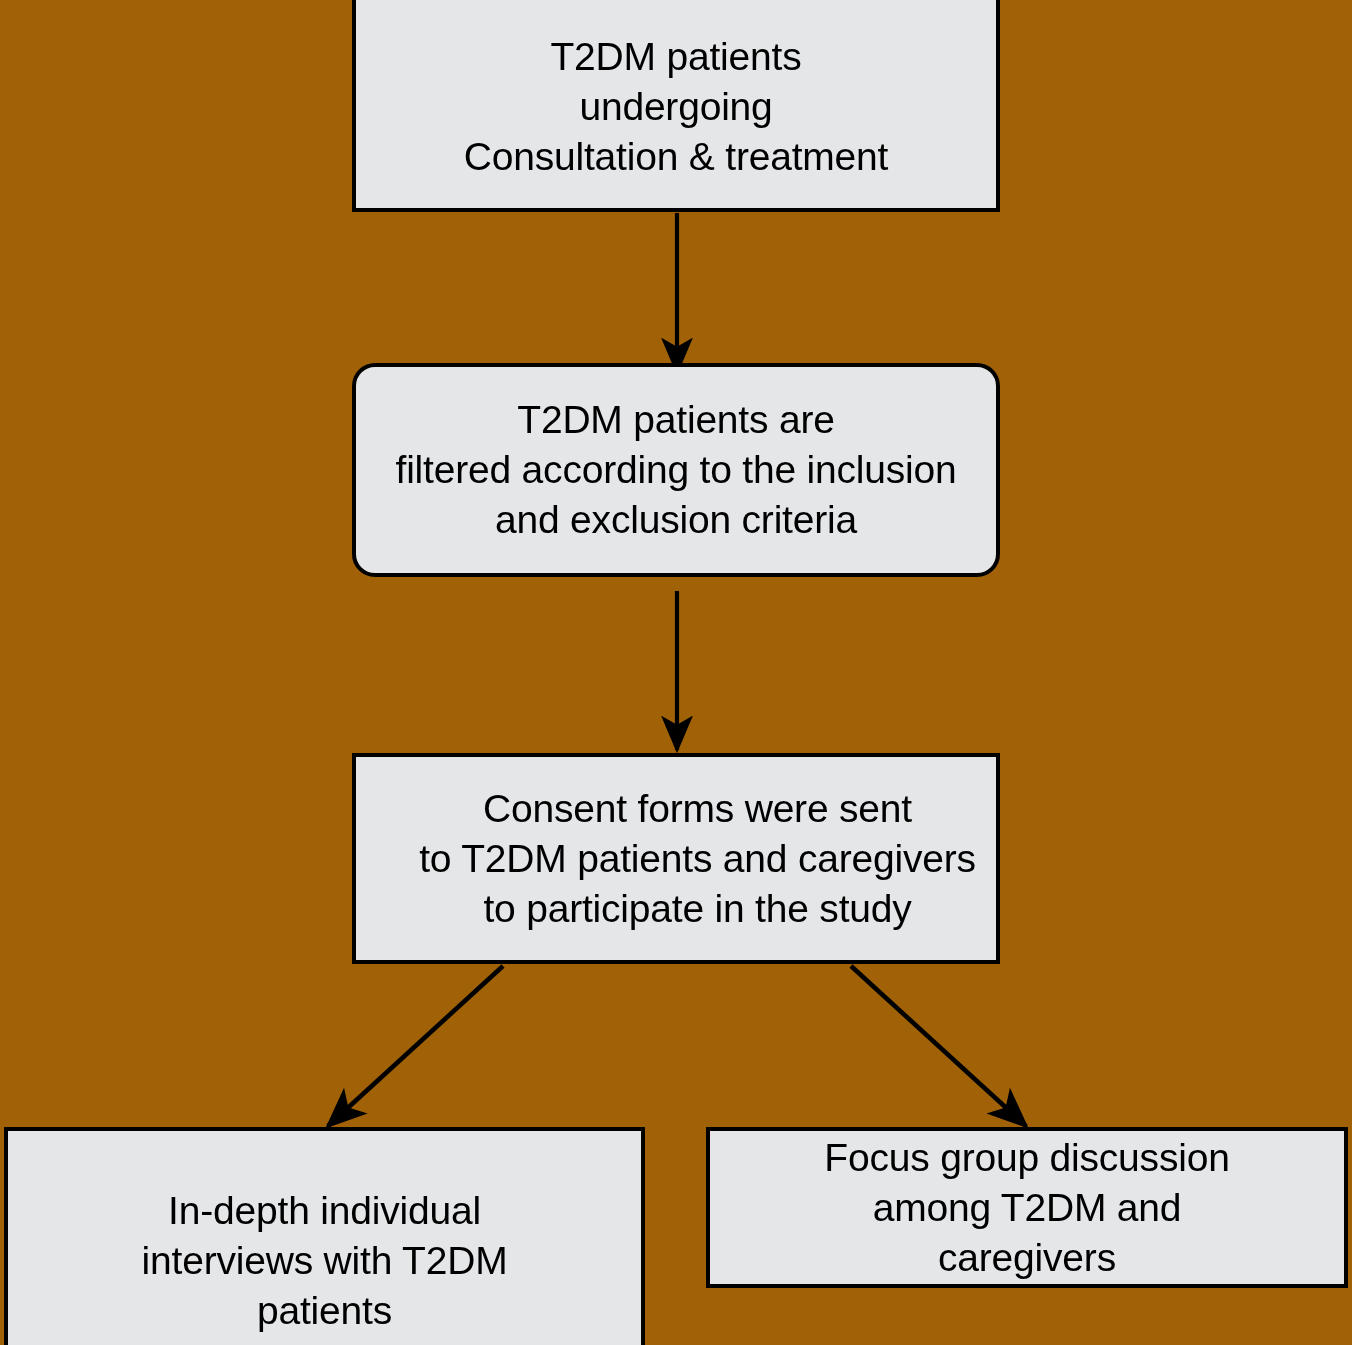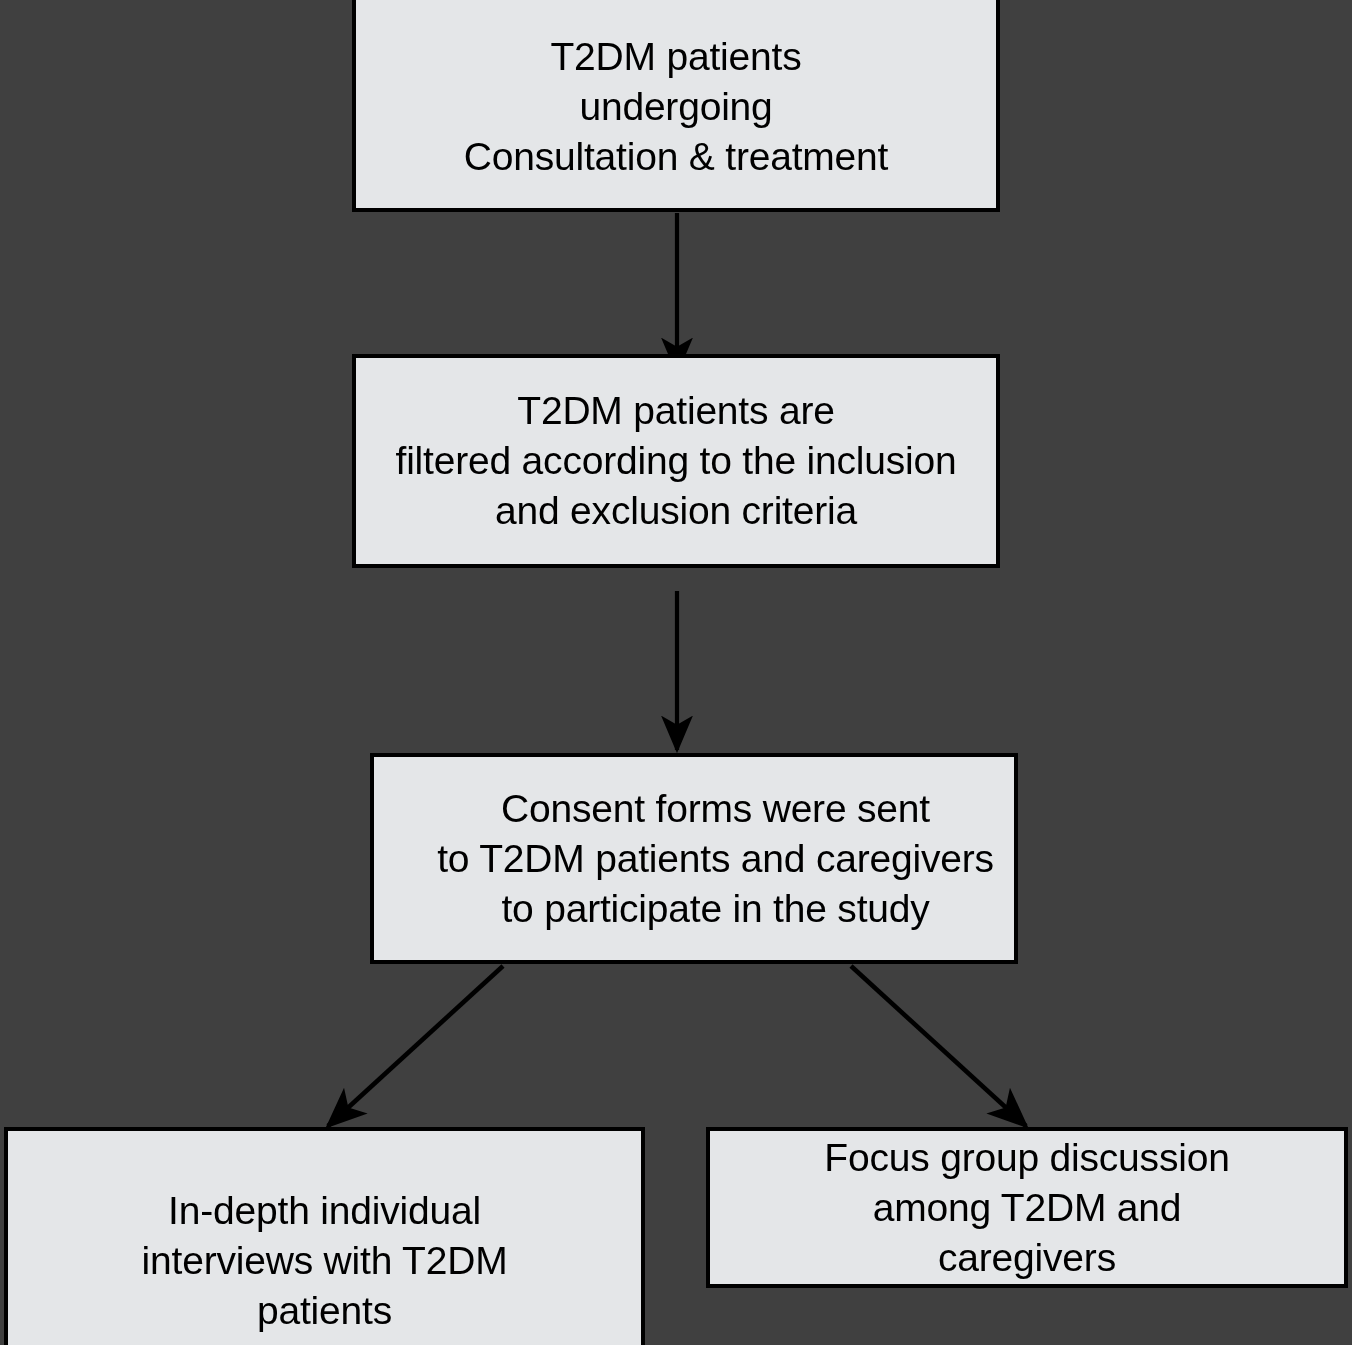--- a/index.html
+++ b/index.html
@@ -8,21 +8,21 @@
     padding: 0;
     background: #ffffff;
   }
   body {
     font-family: "Liberation Sans", sans-serif;
   }
   #diagram-root {
     position: relative;
     width: 1352px;
     height: 1345px;
-    background: #404040;
+    background: #a16207;
     overflow: hidden;
   }
   #arrow-layer {
     position: absolute;
     left: 0;
     top: 0;
     width: 1352px;
     height: 1345px;
     pointer-events: none;
   }
@@ -45,26 +45,27 @@
   
   #node-consultation {
     left: 352px;
     top: -8px;
     width: 648px;
     height: 220px;
     padding-top: 10px;
   }
   #node-screening {
     left: 352px;
-    top: 354px;
+    top: 363px;
     width: 648px;
     height: 214px;
+    border-radius: 23px;
   }
   #node-consent {
-    left: 370px;
+    left: 352px;
     top: 753px;
     width: 648px;
     height: 211px;
     padding-left: 43px;
   }
   #node-interviews {
     left: 4px;
     top: 1127px;
     width: 641px;
     height: 268px;

